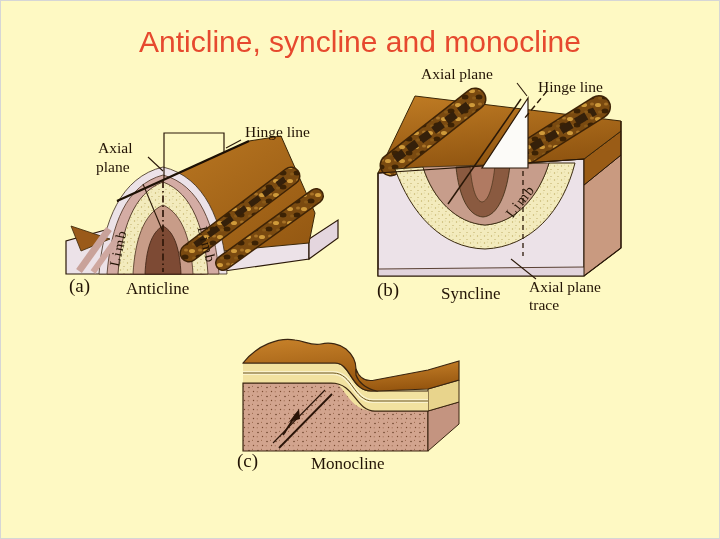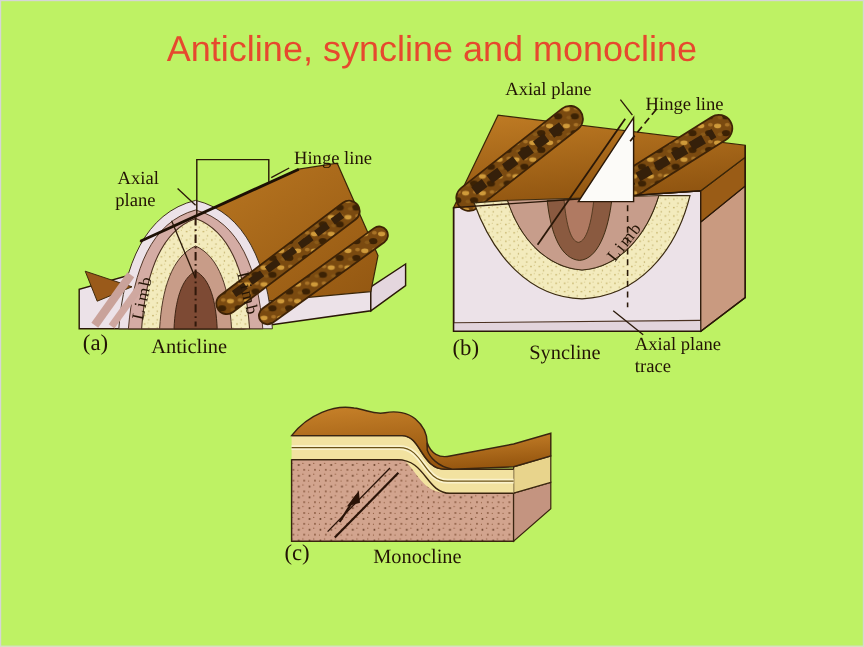--- a/index.html
+++ b/index.html
@@ -1,17 +1,17 @@
 <!DOCTYPE html>
 <html><head>
 <meta charset="utf-8">
 <style>
   html,body{margin:0;padding:0;background:#ffffff;}
   .slide{
-    position:relative;width:720px;height:539px;background:#bef264;
+    position:relative;width:720px;height:539px;background:#fef9c3;
     border:1px solid #d6d6d6;box-sizing:border-box;overflow:hidden;
     font-family:"Liberation Serif", serif;
   }
   .title{
     position:absolute;left:0;right:0;top:24px;text-align:center;
     font-family:"Liberation Sans", sans-serif;
     font-size:30px;font-weight:400;letter-spacing:0px;
   }
   .fig{position:absolute;}
   .fig-a{left:62px;top:92px;}

